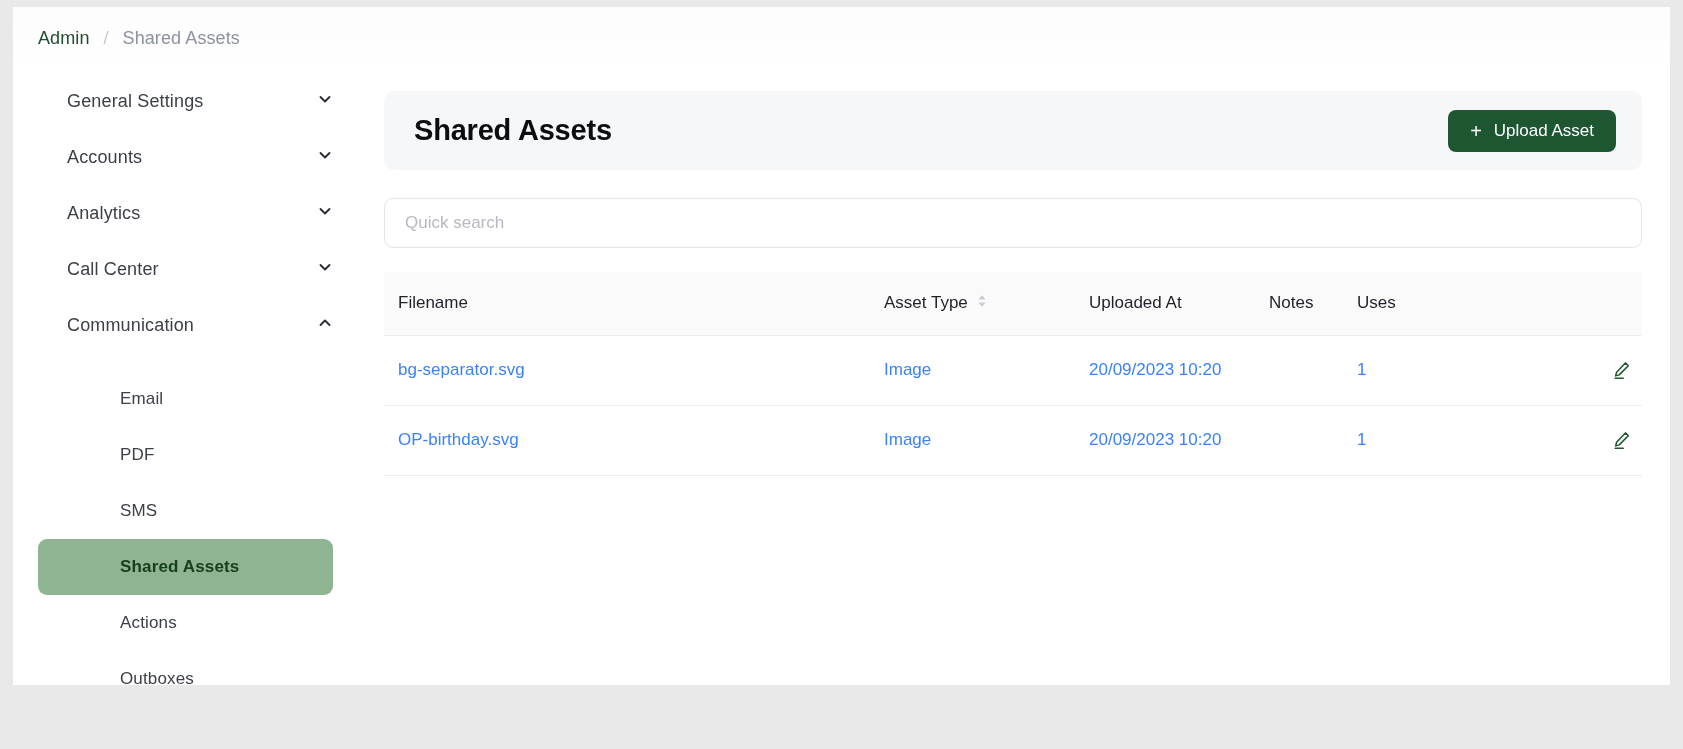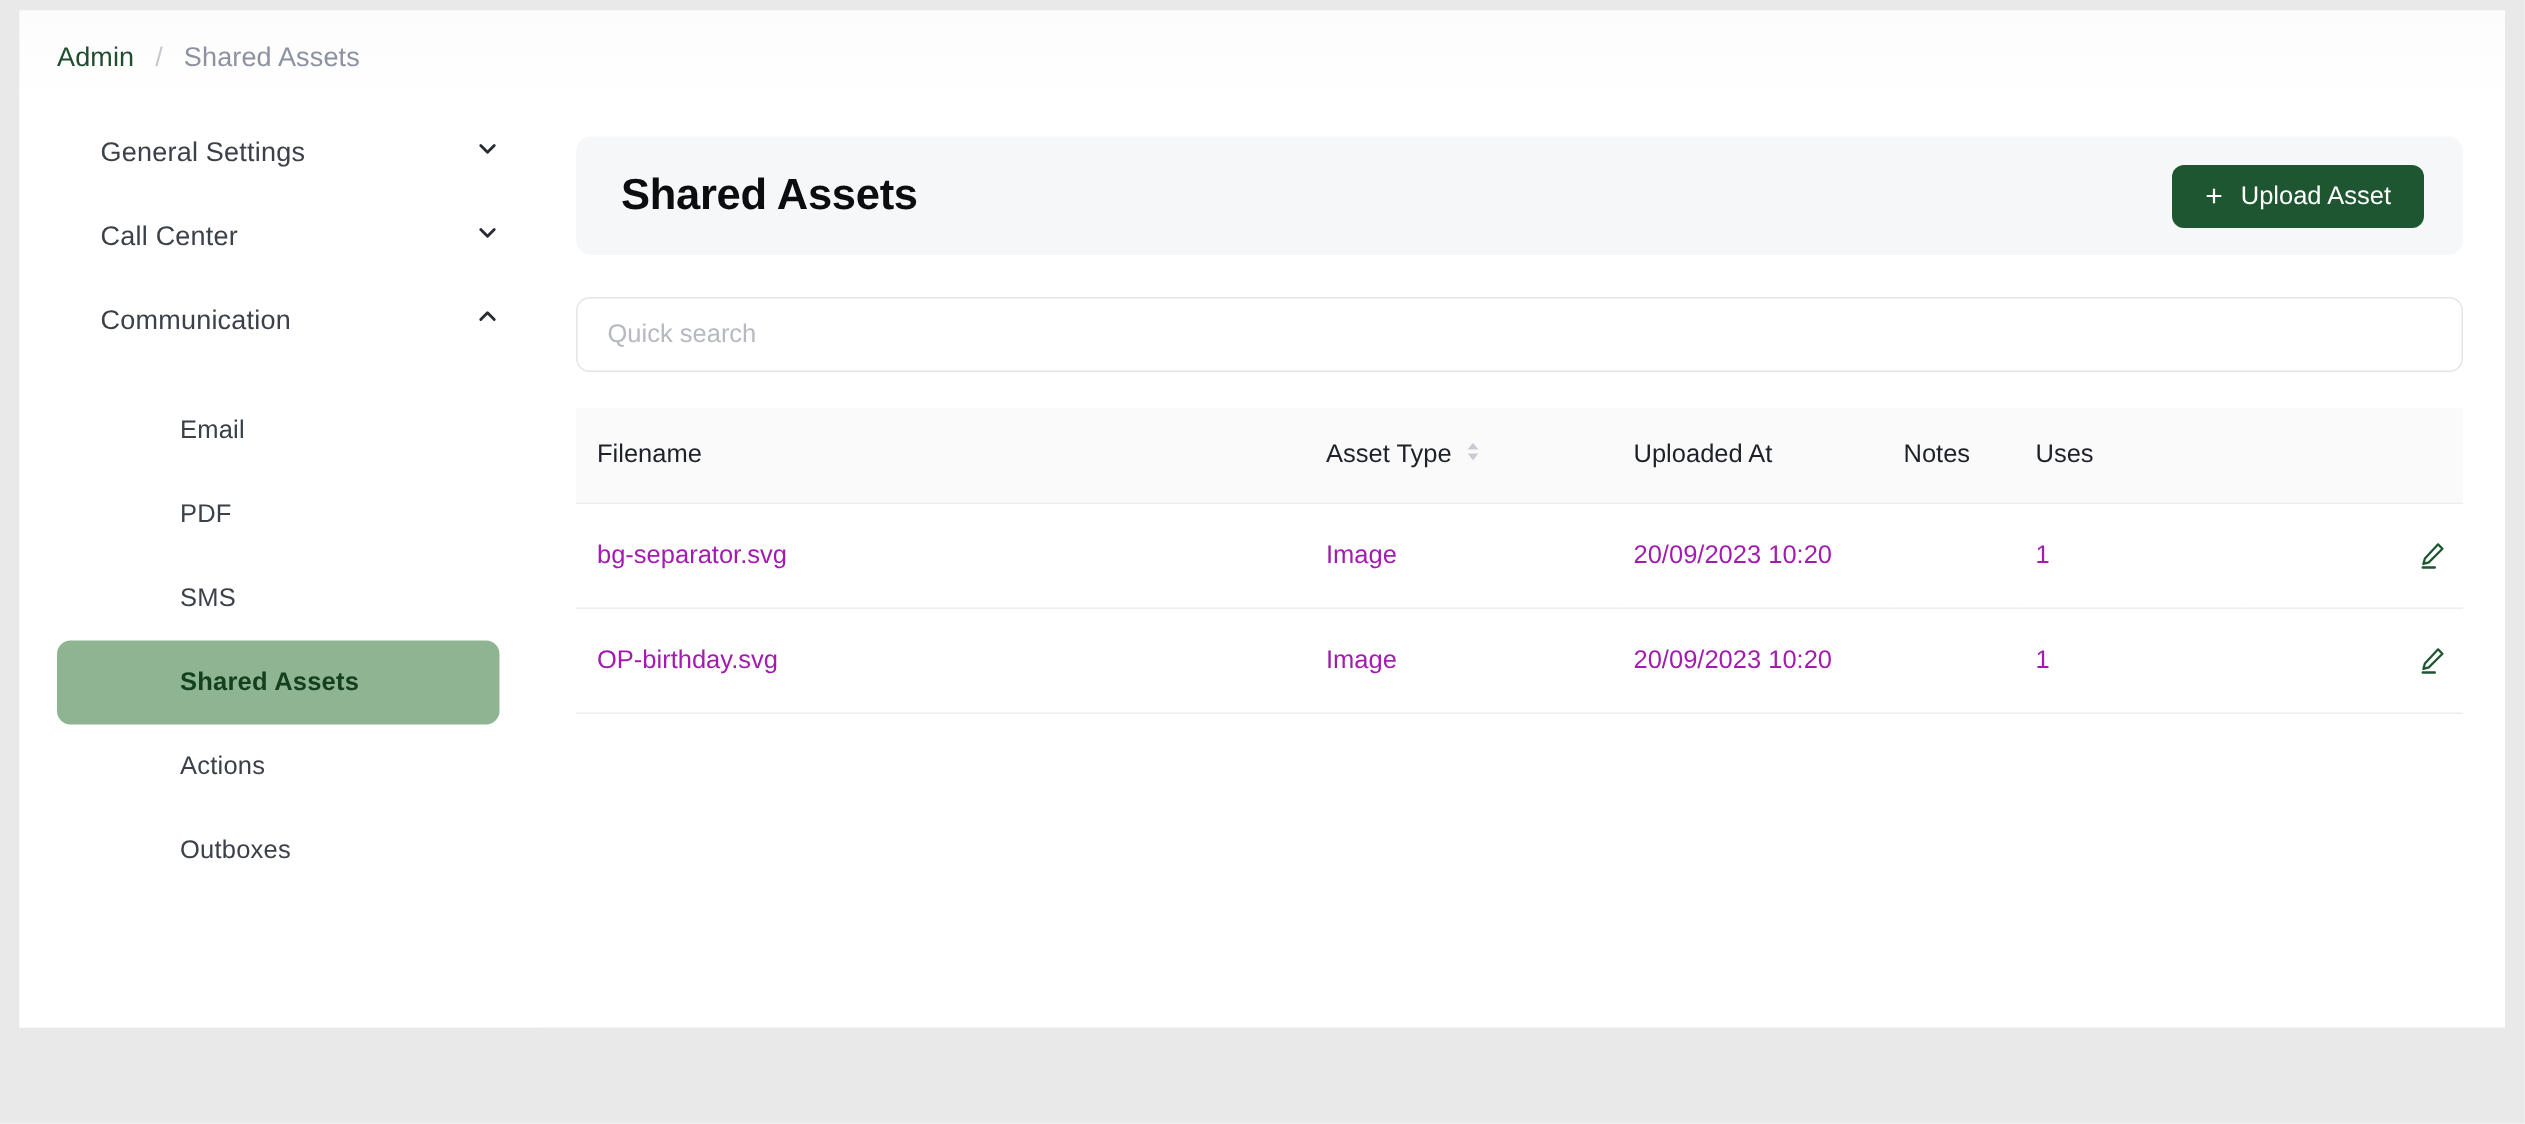--- a/index.html
+++ b/index.html
@@ -192,21 +192,21 @@
   .col-notes    { width: 88px; }
   .col-uses     { width: 150px; }
   .col-actions  { width: 145px; }
 
   .th-inner { display: flex; align-items: flex-start; gap: 9px; }
   .sort-icon { display: block; width: 10px; height: 16px; }
 
   .table td {
     height: 70px;
     font-size: 17px;
-    color: #a21caf;
+    color: #3b82f6;
     padding: 0 10px;
     vertical-align: middle;
     border-bottom: 1px solid #eceef0;
   }
   .table td:first-child { padding-left: 14px; }
   .cell-filename {
     color: #1f4d2e;
     cursor: pointer;
   }
   .cell-actions { text-align: right; padding-right: 14px; }
@@ -234,21 +234,37 @@
 
     <div class="nav-group">
       <span class="nav-group-label">General Settings</span>
       <span class="chev">
         <svg width="16" height="16" viewBox="0 0 16 16">
             <path d="M3.5 6 L8 10.5 L12.5 6" fill="none" stroke="#2a2d34" stroke-width="1.9" stroke-linecap="round" stroke-linejoin="round"></path>
           </svg>
       </span>
     </div>
 
-
+    <div class="nav-group">
+      <span class="nav-group-label">Accounts</span>
+      <span class="chev">
+        <svg width="16" height="16" viewBox="0 0 16 16">
+            <path d="M3.5 6 L8 10.5 L12.5 6" fill="none" stroke="#2a2d34" stroke-width="1.9" stroke-linecap="round" stroke-linejoin="round"></path>
+          </svg>
+      </span>
+    </div>
+
+    <div class="nav-group">
+      <span class="nav-group-label">Analytics</span>
+      <span class="chev">
+        <svg width="16" height="16" viewBox="0 0 16 16">
+            <path d="M3.5 6 L8 10.5 L12.5 6" fill="none" stroke="#2a2d34" stroke-width="1.9" stroke-linecap="round" stroke-linejoin="round"></path>
+          </svg>
+      </span>
+    </div>
 
     <div class="nav-group">
       <span class="nav-group-label">Call Center</span>
       <span class="chev">
         <svg width="16" height="16" viewBox="0 0 16 16">
             <path d="M3.5 6 L8 10.5 L12.5 6" fill="none" stroke="#2a2d34" stroke-width="1.9" stroke-linecap="round" stroke-linejoin="round"></path>
           </svg>
       </span>
     </div>
 

